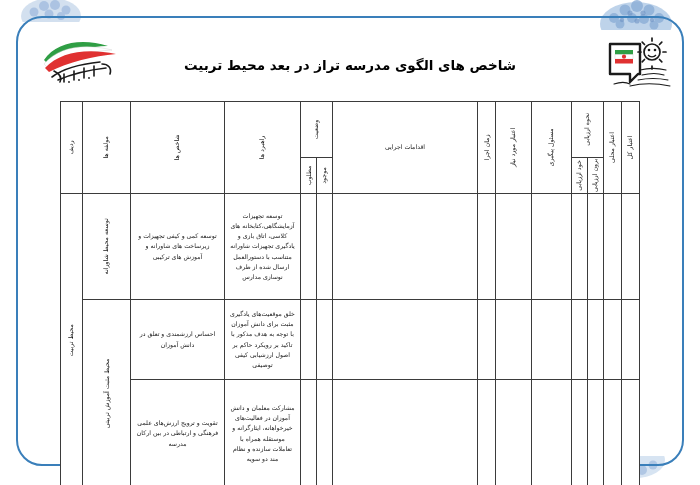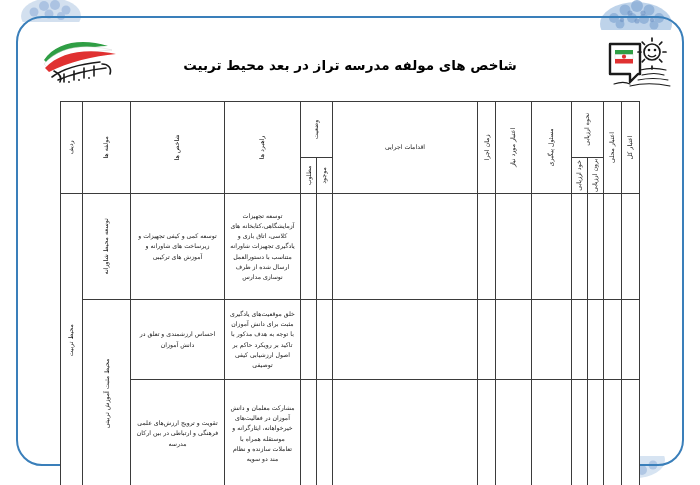--- a/index.html
+++ b/index.html
@@ -260,21 +260,21 @@
 
     <g stroke="#1a1a1a" fill="none" stroke-width="1.1" stroke-linecap="round">
       <path d="M40 42 C 48 40, 58 40, 66 42"></path>
       <path d="M42 47 C 50 45, 58 45, 64 47"></path>
       <path d="M38 52 C 48 50, 58 50, 68 52"></path>
       <path d="M30 58 C 42 55, 56 55, 70 58"></path>
       <path d="M14 56 C 20 54, 26 54, 30 56"></path>
     </g>
   </svg>
 
-  <div class="title">شاخص های مولفه مدرسه تراز در بعد محیط تربیت</div>
+  <div class="title">شاخص های الگوی مدرسه تراز در بعد محیط تربیت</div>
 
   <div class="table-wrap">
     <table class="grid">
       <colgroup>
         <col style="width:18px">
         <col style="width:18px">
         <col style="width:16px">
         <col style="width:16px">
         <col style="width:40px">
         <col style="width:36px">

